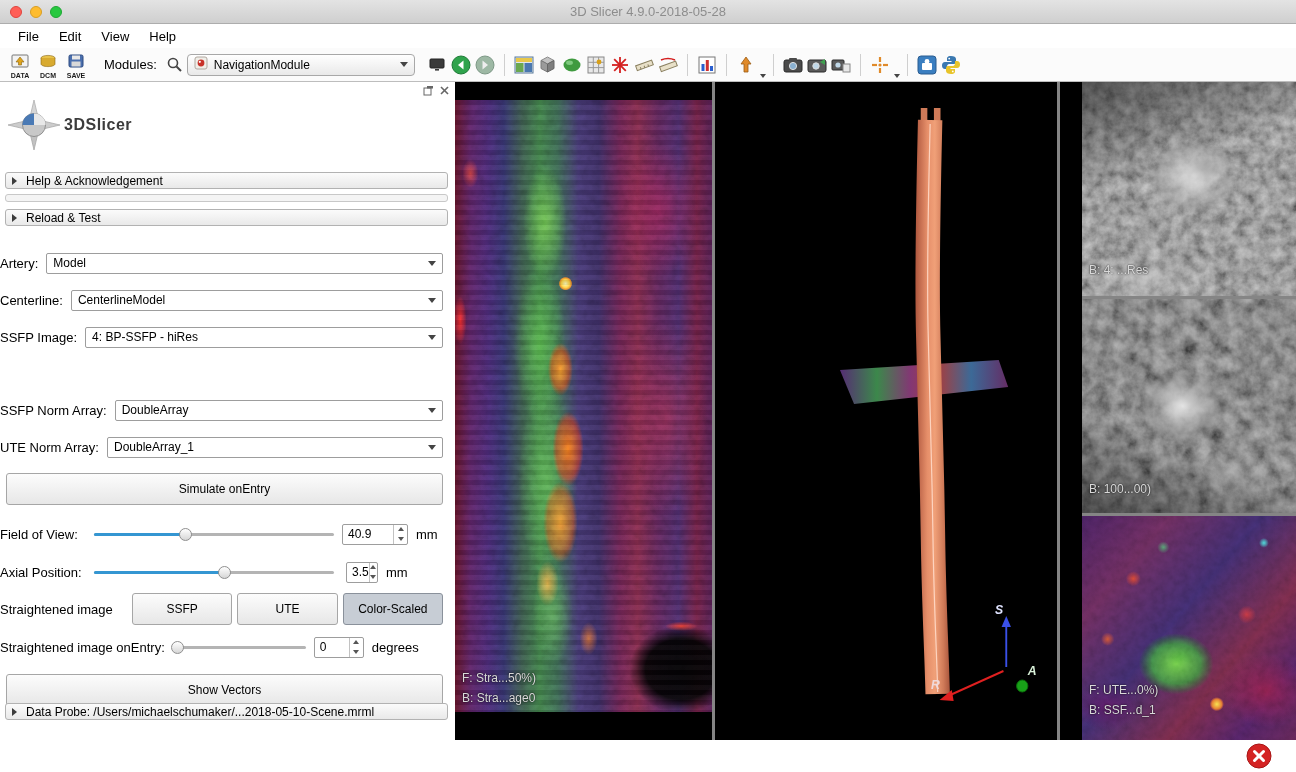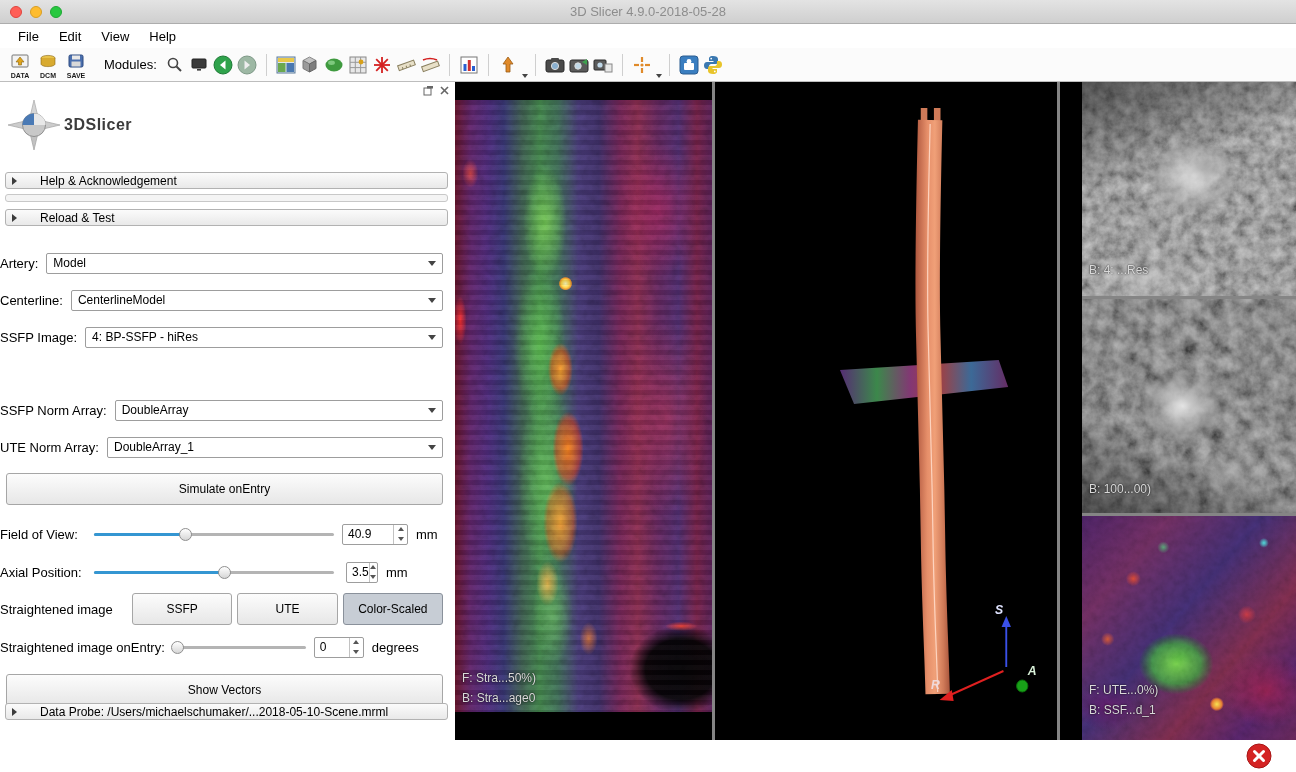--- a/index.html
+++ b/index.html
@@ -44,21 +44,21 @@
   .rgap { height:3px; background:#858585; }
   .rv2 { height:214px; background:#2f2f2f; }
   .rv3 { flex:1; }
   .fillsvg { position:absolute; inset:0; width:100%; height:100%; }
 
   
   .dock-icons { position:absolute; top:3px; right:5px; display:flex; gap:5px; }
   .dock-icons svg { display:block; }
   .logo-row { position:absolute; top:18px; left:8px; display:flex; align-items:center; gap:4px; }
   .logo-text { font-size:16px; font-weight:bold; color:#3c3c3c; letter-spacing:0.5px; }
-  .cbar { position:absolute; left:5px; right:7px; height:17px; border:1px solid #b2b2b2; border-radius:3px; background:linear-gradient(#fbfbfb,#e9e9e9); display:flex; align-items:center; gap:23px; padding:0 6px; font-size:12px; }
+  .cbar { position:absolute; left:5px; right:7px; height:17px; border:1px solid #b2b2b2; border-radius:3px; background:linear-gradient(#fbfbfb,#e9e9e9); display:flex; align-items:center; gap:9px; padding:0 6px; font-size:12px; }
   .tri-right { width:0; height:0; border-top:4px solid transparent; border-bottom:4px solid transparent; border-left:5px solid #3c3c3c; flex:none; }
   .groove { position:absolute; left:5px; right:7px; top:112px; height:8px; border:1px solid #c8c8c8; border-radius:3px; background:#f4f4f4; }
   .prow { position:absolute; left:0; right:12px; height:22px; display:flex; align-items:center; }
   .plabel { margin-right:8px; white-space:nowrap; }
   .combo { flex:1; height:21px; border:1px solid #9d9d9d; border-radius:2px; background:#fff; display:flex; align-items:center; padding:0 6px; gap:6px; min-width:0; }
   .combo .ctext { flex:1; font-size:12px; white-space:nowrap; overflow:hidden; }
   .btn { height:32px; border:1px solid #a6a6a6; border-radius:3px; background:linear-gradient(#fcfcfc,#e7e7e7); font-size:12px; display:flex; align-items:center; justify-content:center; }
   .btn.wide { position:absolute; left:6px; right:12px; }
   .btn.pressed { background:#c7cdd5; border-color:#8a919b; }
   .slider { position:relative; height:16px; flex:none; }
@@ -179,20 +179,31 @@
     <span class="tcap">SAVE</span>
   </div>
 
   <span class="modules-label">Modules:</span>
   <span class="ticon">
     <svg width="17" height="17" viewBox="0 0 17 17">
         <circle cx="7" cy="7" r="4.5" fill="none" stroke="#444" stroke-width="1.6"></circle>
         <line x1="10.5" y1="10.5" x2="15" y2="15" stroke="#444" stroke-width="2"></line>
       </svg>
   </span>
+  <div class="module-combo">
+    <span>
+      <svg width="14" height="14" viewBox="0 0 14 14">
+          <rect x="1" y="1" width="12" height="12" rx="2" fill="#f0eee8" stroke="#b0a8a0"></rect>
+          <circle cx="7" cy="7" r="3.4" fill="#c8322a"></circle>
+          <circle cx="5.8" cy="5.8" r="1.1" fill="#ffffff"></circle>
+        </svg>
+    </span>
+    <span class="mtext">NavigationModule</span>
+    <span class="caret-down"></span>
+  </div>
 
   <span class="ticon">
     <svg width="16" height="13" viewBox="0 0 16 13">
         <rect x="1" y="1" width="14" height="9" rx="1" fill="#3a3a3a" stroke="#222"></rect>
         <rect x="6" y="11" width="4" height="1.6" fill="#3a3a3a"></rect>
       </svg>
   </span>
   <span class="ticon">
     <svg width="20" height="20" viewBox="0 0 20 20">
         <circle cx="10" cy="10" r="9" fill="#2fa34c" stroke="#1d7a36"></circle>

